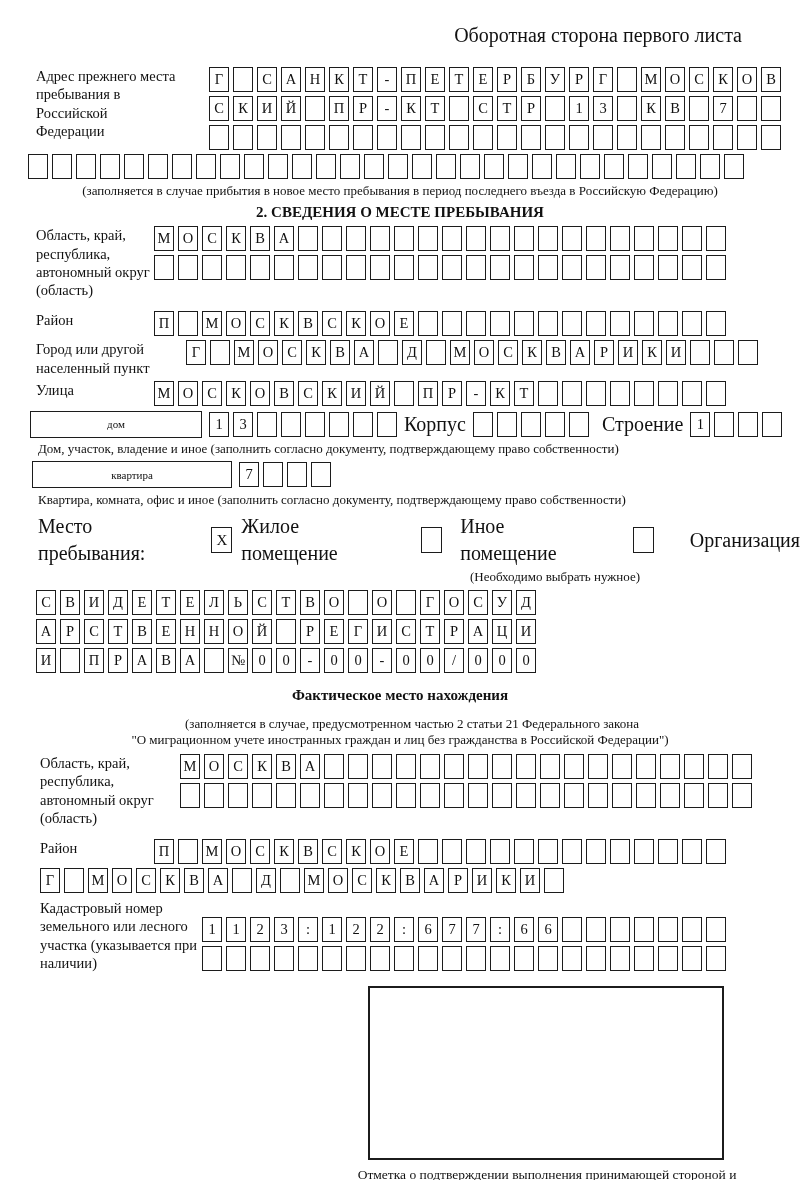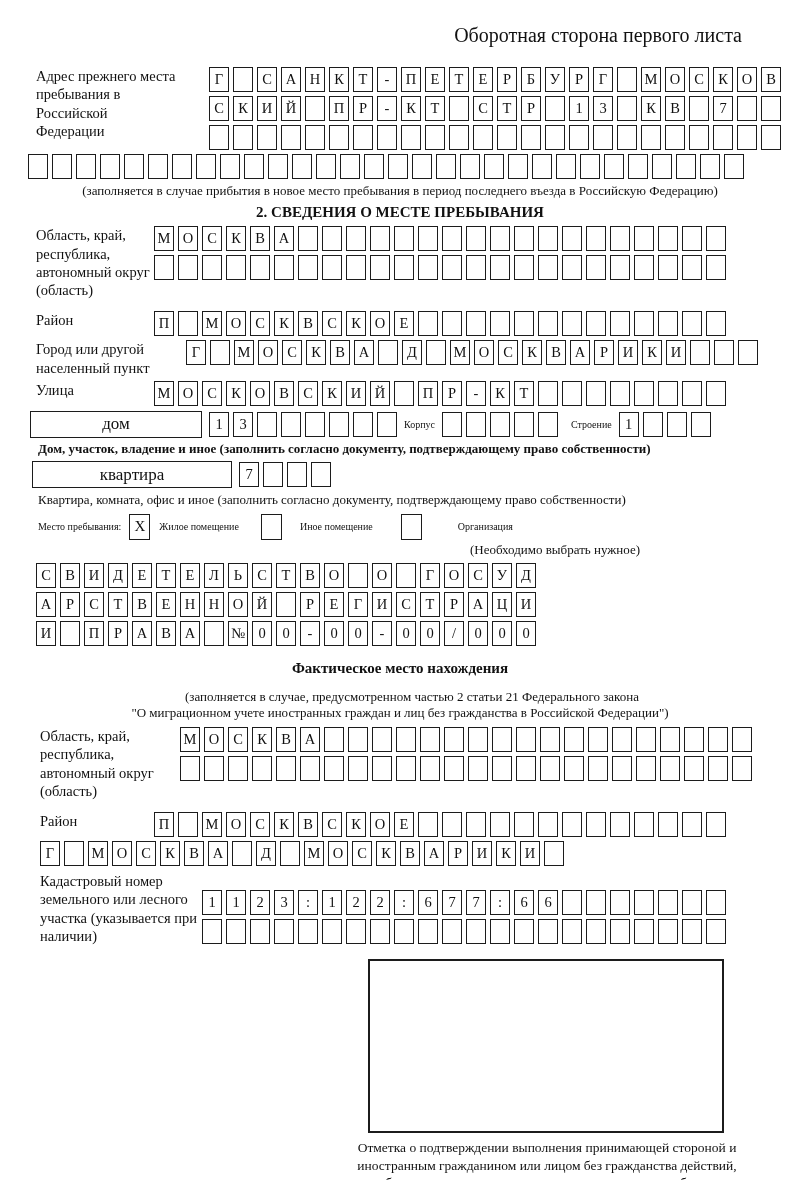--- a/index.html
+++ b/index.html
@@ -8,22 +8,22 @@
   .header-note{margin:24px 58px 0 0;text-align:right;font-size:20px;}
   .row{display:flex;align-items:flex-start;}
   .label{font-size:14.5px;line-height:1.26;flex:0 0 auto;}
   .cellcol{display:flex;flex-direction:column;row-gap:4px;}
   .cells{display:flex;column-gap:4px;flex:0 0 auto;}
   .cell{width:20px;height:25px;border:1.7px solid #1c1c1c;display:flex;align-items:center;justify-content:center;
         font-size:14.5px;box-sizing:border-box;background:#fff;}
   .caption{font-size:13px;text-align:center;line-height:1.25;}
   .h-bold{font-size:15px;font-weight:bold;text-align:center;}
   .txtbox{border:1.7px solid #1c1c1c;height:27px;display:flex;align-items:center;justify-content:center;
-          font-size:17px;box-sizing:border-box;}
-  .inline-lab{font-size:10px;line-height:27px;}
+          font-size:11px;box-sizing:border-box;}
+  .inline-lab{font-size:20px;line-height:27px;}
   .chk{width:21px;height:26px;border:1.7px solid #1c1c1c;box-sizing:border-box;display:flex;align-items:center;
        justify-content:center;font-size:15px;}
   .stamp-box{width:356px;height:174px;border:2px solid #1c1c1c;box-sizing:border-box;margin:14px 0 6px 368px;}
   .stamp-caption{width:390px;margin-left:352px;font-size:13.5px;text-align:center;line-height:1.3;}
 </style>
 </head>
 <body>
 
 <div class="page">
 
@@ -317,21 +317,21 @@
         <span class="cell"></span>
       </div>
     <div class="inline-lab" style="margin-left:6px;">Строение</div>
     <div class="cells">
         <span class="cell">1</span>
         <span class="cell"></span>
         <span class="cell"></span>
         <span class="cell"></span>
       </div>
   </div>
-  <div class="caption" style="text-align:left;margin:3px 0 0 38px;font-weight:bold;">Дом, участок, владение и иное (заполнить согласно документу, подтверждающему право собственности)</div>
+  <div class="caption" style="text-align:left;margin:3px 0 0 38px;">Дом, участок, владение и иное (заполнить согласно документу, подтверждающему право собственности)</div>
 
   <div class="row" style="margin:4px 0 0 32px;align-items:center;column-gap:7px;">
     <div class="txtbox" style="width:200px;">квартира</div>
     <div class="cells">
         <span class="cell">7</span>
         <span class="cell"></span>
         <span class="cell"></span>
         <span class="cell"></span>
       </div>
   </div>

